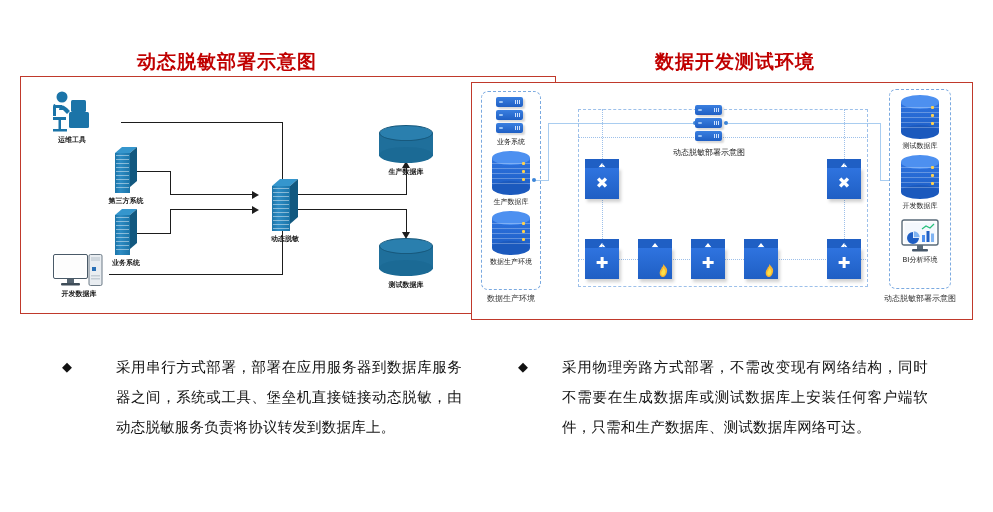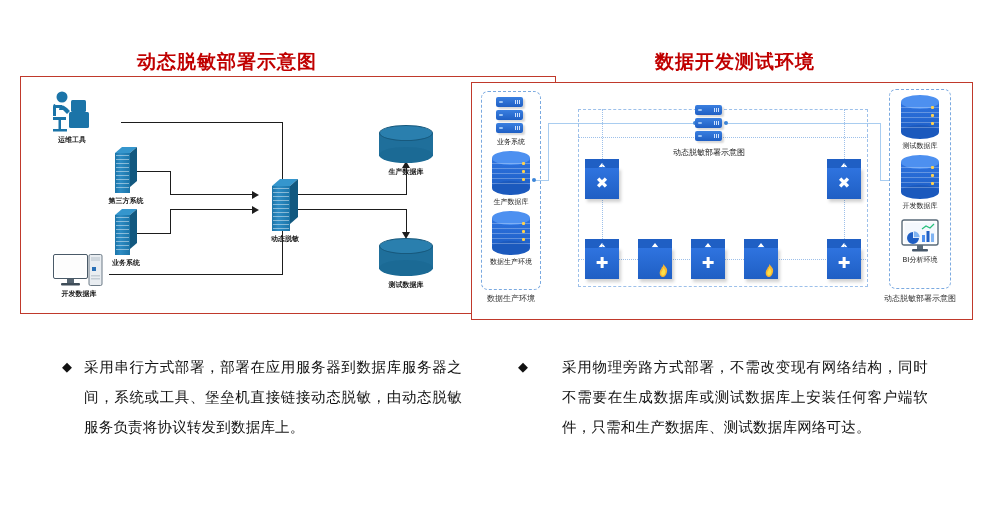--- a/index.html
+++ b/index.html
@@ -414,19 +414,19 @@
       <path d="M21 10 l4 -3 l4 2 l4 -4" stroke="#27c07a" stroke-width="1.2" fill="none"></path>
       <rect x="16" y="26" width="6" height="4" fill="#5a6b7a"></rect>
       <rect x="11" y="30" width="16" height="2.4" rx="1" fill="#47586a"></rect>
     </svg>
   </div>
   <div class="lbl" style="left:448px;top:172px;">BI分析环境</div>
 </div>
 
 <div style="position:absolute;left:62px;top:352px;width:400px;display:flex;gap:12px;">
   <div style="font-size:13px;color:#111;line-height:30px;">◆</div>
-  <div style="font-size:14.5px;color:#111;line-height:30px;text-align:justify;letter-spacing:.2px;font-family:'DejaVu Sans','Liberation Sans',sans-serif;">采用串行方式部署，部署在应用服务器到数据库服务器之间，系统或工具、堡垒机直接链接动态脱敏，由动态脱敏服务负责将协议转发到数据库上。</div>
+  <div style="font-size:14.5px;color:#111;line-height:30px;text-align:justify;letter-spacing:.2px;font-family:'DejaVu Sans','Liberation Sans',sans-serif;margin-left:32px;">采用串行方式部署，部署在应用服务器到数据库服务器之间，系统或工具、堡垒机直接链接动态脱敏，由动态脱敏服务负责将协议转发到数据库上。</div>
 </div>
 
 <div style="position:absolute;left:518px;top:352px;width:410px;display:flex;gap:12px;">
   <div style="font-size:13px;color:#111;line-height:30px;">◆</div>
   <div style="font-size:14.5px;color:#111;line-height:30px;text-align:justify;letter-spacing:.2px;font-family:'DejaVu Sans','Liberation Sans',sans-serif;margin-left:22px;">采用物理旁路方式部署，不需改变现有网络结构，同时不需要在生成数据库或测试数据库上安装任何客户端软件，只需和生产数据库、测试数据库网络可达。</div>
 </div>
 
 </body></html>

